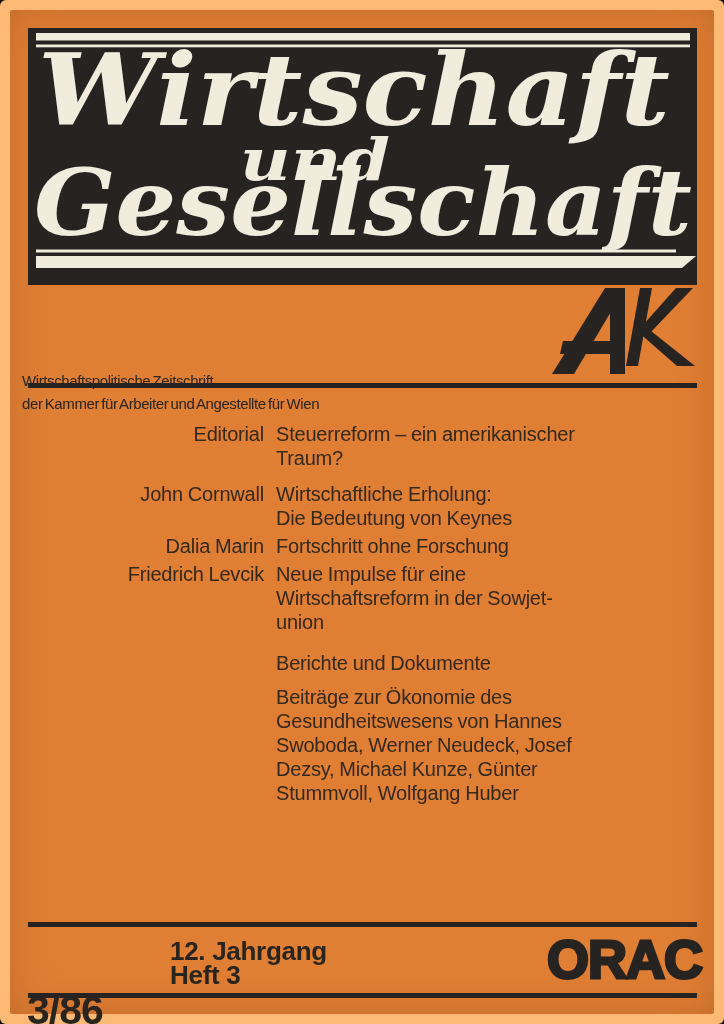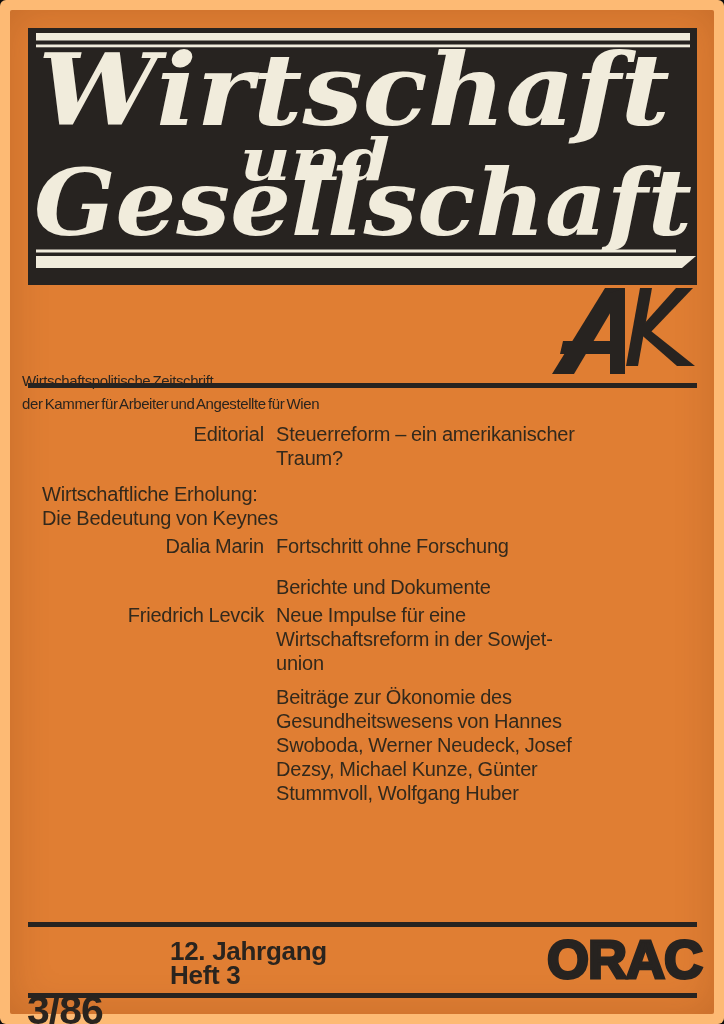--- a/index.html
+++ b/index.html
@@ -113,46 +113,47 @@
 
       <div class="toc-row">
         <div class="toc-author">Editorial</div>
         <div class="toc-title">
           <div>Steuerreform – ein amerikanischer</div>
           <div>Traum?</div>
         </div>
       </div>
 
       <div class="toc-row gap-a">
+        <div class="toc-author">John Cornwall</div>
         <div class="toc-title">
           <div>Wirtschaftliche Erholung:</div>
           <div>Die Bedeutung von Keynes</div>
         </div>
       </div>
 
       <div class="toc-row gap-b">
         <div class="toc-author">Dalia Marin</div>
         <div class="toc-title">
           <div>Fortschritt ohne Forschung</div>
         </div>
       </div>
 
-      <div class="toc-row gap-c">
-        <div class="toc-author"></div>
-        <div class="toc-title">
-          <div>Berichte und Dokumente</div>
-        </div>
-      </div>
-
       <div class="toc-row gap-b">
         <div class="toc-author">Friedrich Levcik</div>
         <div class="toc-title">
           <div>Neue Impulse für eine</div>
           <div>Wirtschaftsreform in der Sowjet-</div>
           <div>union</div>
+        </div>
+      </div>
+
+      <div class="toc-row gap-c">
+        <div class="toc-author"></div>
+        <div class="toc-title">
+          <div>Berichte und Dokumente</div>
         </div>
       </div>
 
       <div class="toc-row gap-d">
         <div class="toc-author"></div>
         <div class="toc-title">
           <div>Beiträge zur Ökonomie des</div>
           <div>Gesundheitswesens von Hannes</div>
           <div>Swoboda, Werner Neudeck, Josef</div>
           <div>Dezsy, Michael Kunze, Günter</div>

